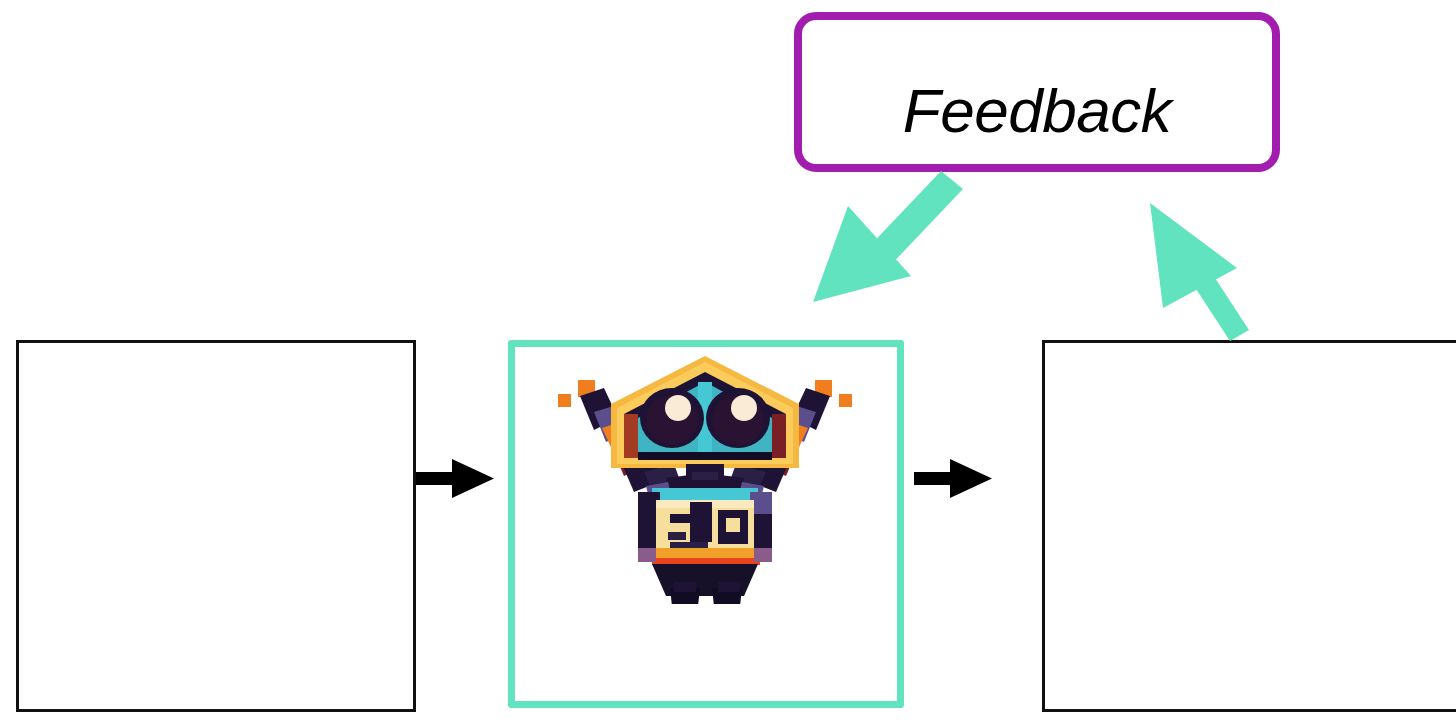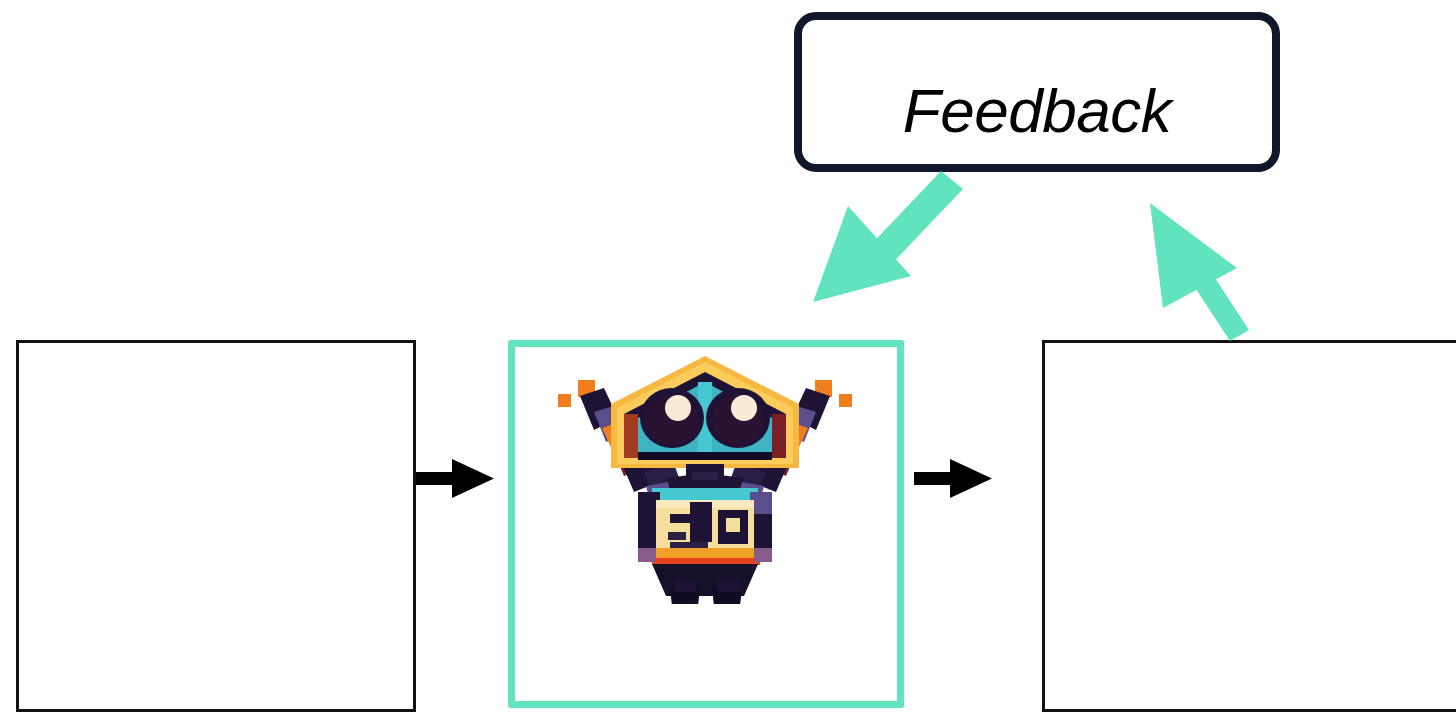--- a/index.html
+++ b/index.html
@@ -65,21 +65,21 @@
     width: 424px;
     height: 372px;
   }
 
   
   #feedback-node {
     left: 794px;
     top: 12px;
     width: 486px;
     height: 160px;
-    border: 8px solid #0f172a;
+    border: 8px solid #a21caf;
     border-radius: 22px;
   }
   #feedback-node .node-label {
     top: 55px;
     font-size: 62px;
   }
 
   
   #arrow-layer {
     position: absolute;

